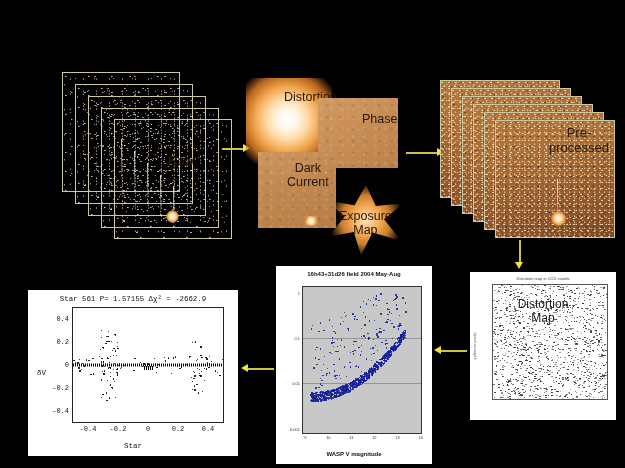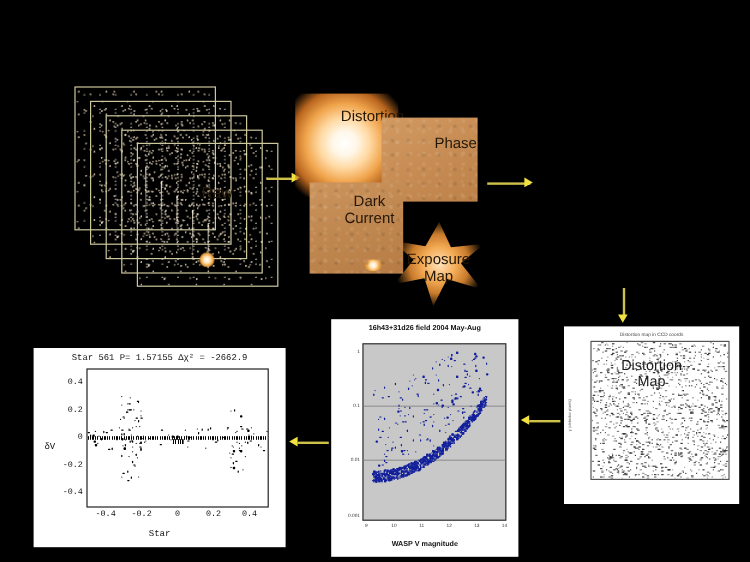--- a/index.html
+++ b/index.html
@@ -174,20 +174,44 @@
 
   <div id="expmap">
       <div class="starshape"></div>
     </div>
   <div class="lbl" style="left:339px;top:209px;text-align:center;">Exposure
 Map</div>
 
   <div class="arrowline" style="left:406px;top:152px;width:36px;"></div>
   <div class="ahead r" style="left:437px;top:148px;"></div>
 
+  <div id="preStack">
+    <div class="precard" style="left:0;top:0;">
+        <div class="pregrain"></div>
+      </div>
+    <div class="precard" style="left:11px;top:8px;">
+        <div class="pregrain"></div>
+      </div>
+    <div class="precard" style="left:22px;top:16px;">
+        <div class="pregrain"></div>
+      </div>
+    <div class="precard" style="left:33px;top:24px;">
+        <div class="pregrain"></div>
+      </div>
+    <div class="precard" style="left:44px;top:32px;">
+        <div class="pregrain"></div>
+      </div>
+    <div class="precard" style="left:55px;top:40px;">
+      <div class="pregrain"></div>
+      <div class="spike" style="left:52%;top:50%;height:45%;"></div>
+      <div class="blob" style="left:47%;top:78%;width:15px;height:15px;"></div>
+    </div>
+    <div class="lbl big" style="left:109px;top:46px;text-align:center;color:#2a1a08;">Pre-
+processed</div>
+  </div>
 
   <div class="arrowline v" style="left:519px;top:240px;height:24px;"></div>
   <div class="ahead d" style="left:515px;top:262px;"></div>
 
   <div id="dm" class="panel">
     <div id="dmTitle">Distortion map in CCD coords</div>
     <div id="dmYlab">y (detector pixels)</div>
     <div id="dmBox">
         <div class="dmtick" style="left: 18.354%; top: 64.4889%; width: 2px; opacity: 0.59;"></div>
         <div class="dmtick" style="left: 15.0539%; top: 81.6536%; opacity: 0.57;"></div>

